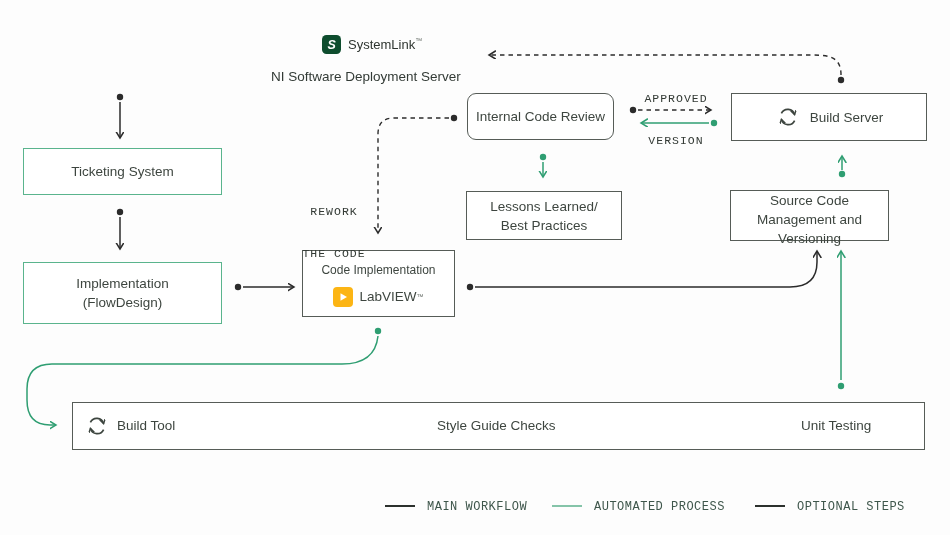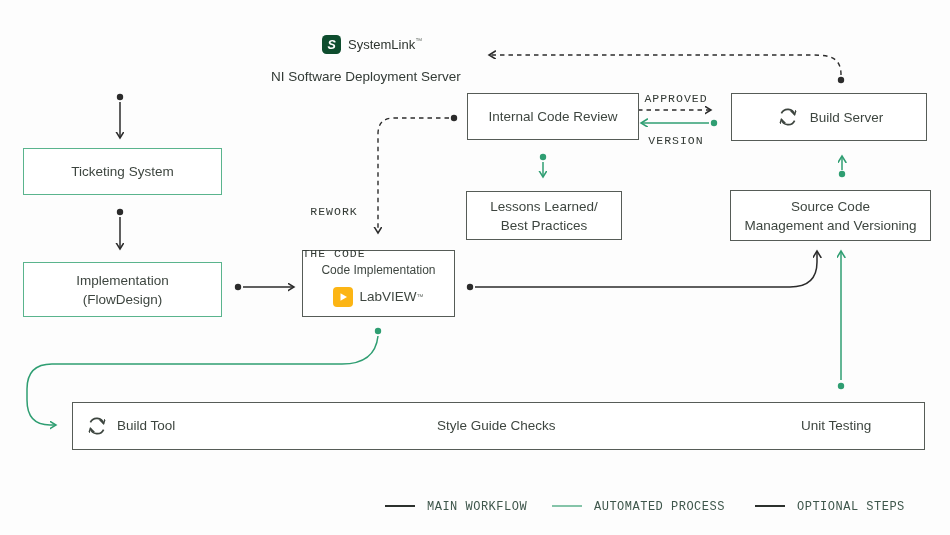--- a/index.html
+++ b/index.html
@@ -132,41 +132,41 @@
       <rect x="0" y="0" width="19" height="19" rx="4.5" fill="#0e4d2e"></rect>
       <text x="9.7" y="13.8" font-size="12.5" font-weight="bold" font-style="italic" fill="#ffffff" text-anchor="middle" font-family="Liberation Sans, sans-serif">S</text>
     </svg>
     <span class="brand-label"><span>SystemLink</span><span class="tm">™</span></span>
   </div>
   <div class="hdr-sub">NI Software Deployment Server</div>
 
   <div class="box green" style="left:23px;top:148px;width:199px;height:47px;">
     <span>Ticketing System</span>
   </div>
-  <div class="box green two-line" style="left:23px;top:262px;width:199px;height:55px;">
+  <div class="box green two-line" style="left:23px;top:262px;width:199px;height:62px;">
     <span>Implementation</span>
     <span>(FlowDesign)</span>
   </div>
 
-  <div class="box gray" style="left:467px;top:93px;width:172px;height:47px;">
+  <div class="box gray" style="left:467px;top:93px;width:147px;height:47px;border-radius:9px;">
     <span>Internal Code Review</span>
   </div>
   <div class="box gray" style="left:731px;top:93px;width:196px;height:48px;gap:9px;">
     <svg class="refresh-icon" width="26" height="26" viewBox="0 0 24 24">
       <path d="M5.9,8.7 A6.5,6.5 0 0 1 18.1,9.8" fill="none" stroke="#3d453f" stroke-width="1.5" marker-end="url(#chev-i)"></path>
       <path d="M18.1,15.3 A6.5,6.5 0 0 1 5.9,14.2" fill="none" stroke="#3d453f" stroke-width="1.5" marker-end="url(#chev-i)"></path>
     </svg>
     <span>Build Server</span>
   </div>
 
   <div class="box gray two-line" style="left:466px;top:191px;width:156px;height:49px;">
     <span>Lessons Learned/</span>
     <span>Best Practices</span>
   </div>
-  <div class="box gray two-line" style="left:730px;top:190px;width:201px;height:51px;">
+  <div class="box gray two-line" style="left:730px;top:190px;width:159px;height:51px;justify-content:space-between;">
     <span>Source Code</span>
     <span>Management and Versioning</span>
   </div>
 
   <div class="box gray two-line" style="left:302px;top:250px;width:153px;height:67px;">
     <span class="ci-title">Code Implementation</span>
     <span class="lv-row">
       <svg width="20" height="20" viewBox="0 0 20 20">
         <rect x="0" y="0" width="20" height="20" rx="4" fill="#fcb514"></rect>
         <path d="M7.5,6.2 L14,10 L7.5,13.8 Z" fill="#ffffff"></path>

